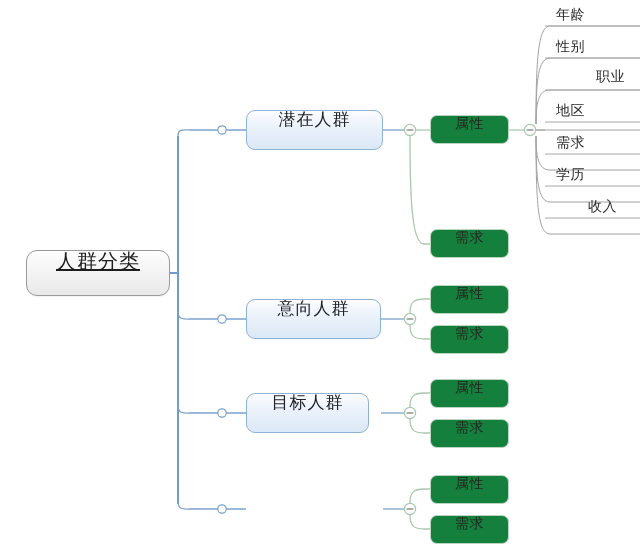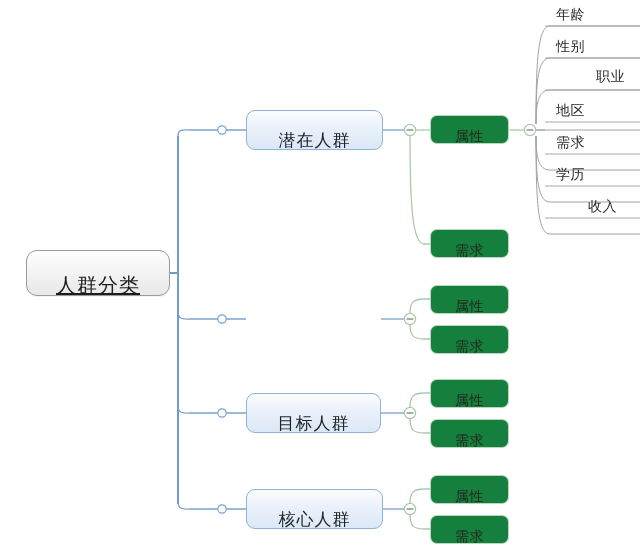--- a/index.html
+++ b/index.html
@@ -8,21 +8,21 @@
     font-family:"DejaVu Sans","Liberation Sans",sans-serif;
     -webkit-font-smoothing:antialiased;
     overflow:hidden;
   }
   #canvas{position:relative;width:640px;height:550px;background:#fff;}
   #wires{position:absolute;left:0;top:0;width:640px;height:550px;}
 
   .node{
     position:absolute;
     box-sizing:border-box;
-    display:flex;align-items:flex-end;justify-content:center;
+    display:flex;align-items:flex-start;justify-content:center;
     white-space:nowrap;
     line-height:1;
   }
 
   
   .node.root{
     border:1px solid #9a9a9a;
     border-radius:11px;
     background:linear-gradient(180deg,#fdfdfd 0%,#f2f2f2 55%,#e8e8e8 100%);
     color:#1d1d1d;
@@ -162,25 +162,25 @@
     </g>
   </svg>
 
   <div class="node root" style="left:26px;top:250px;width:144px;height:46px;text-decoration:underline;">
     <span>人群分类</span>
   </div>
 
   <div class="node blue" style="left:246px;top:110px;width:137px;height:40px;">
     <span>潜在人群</span>
   </div>
-  <div class="node blue" style="left:246px;top:393px;width:135px;height:40px;">
+  <div class="node blue" style="left:246px;top:299px;width:135px;height:40px;">
+    <span>意向人群</span>
+  </div>
+  <div class="node blue" style="left:246px;top:393px;width:123px;height:40px;">
     <span>目标人群</span>
-  </div>
-  <div class="node blue" style="left:246px;top:489px;width:137px;height:40px;">
-    <span>核心人群</span>
   </div>
 
   <div class="node green" style="left:430px;top:115px;width:79px;height:29px;">
     <span>属性</span>
   </div>
   <div class="node green" style="left:430px;top:229px;width:79px;height:29px;">
     <span>需求</span>
   </div>
 
   <div class="node green" style="left:430px;top:285px;width:79px;height:29px;">

